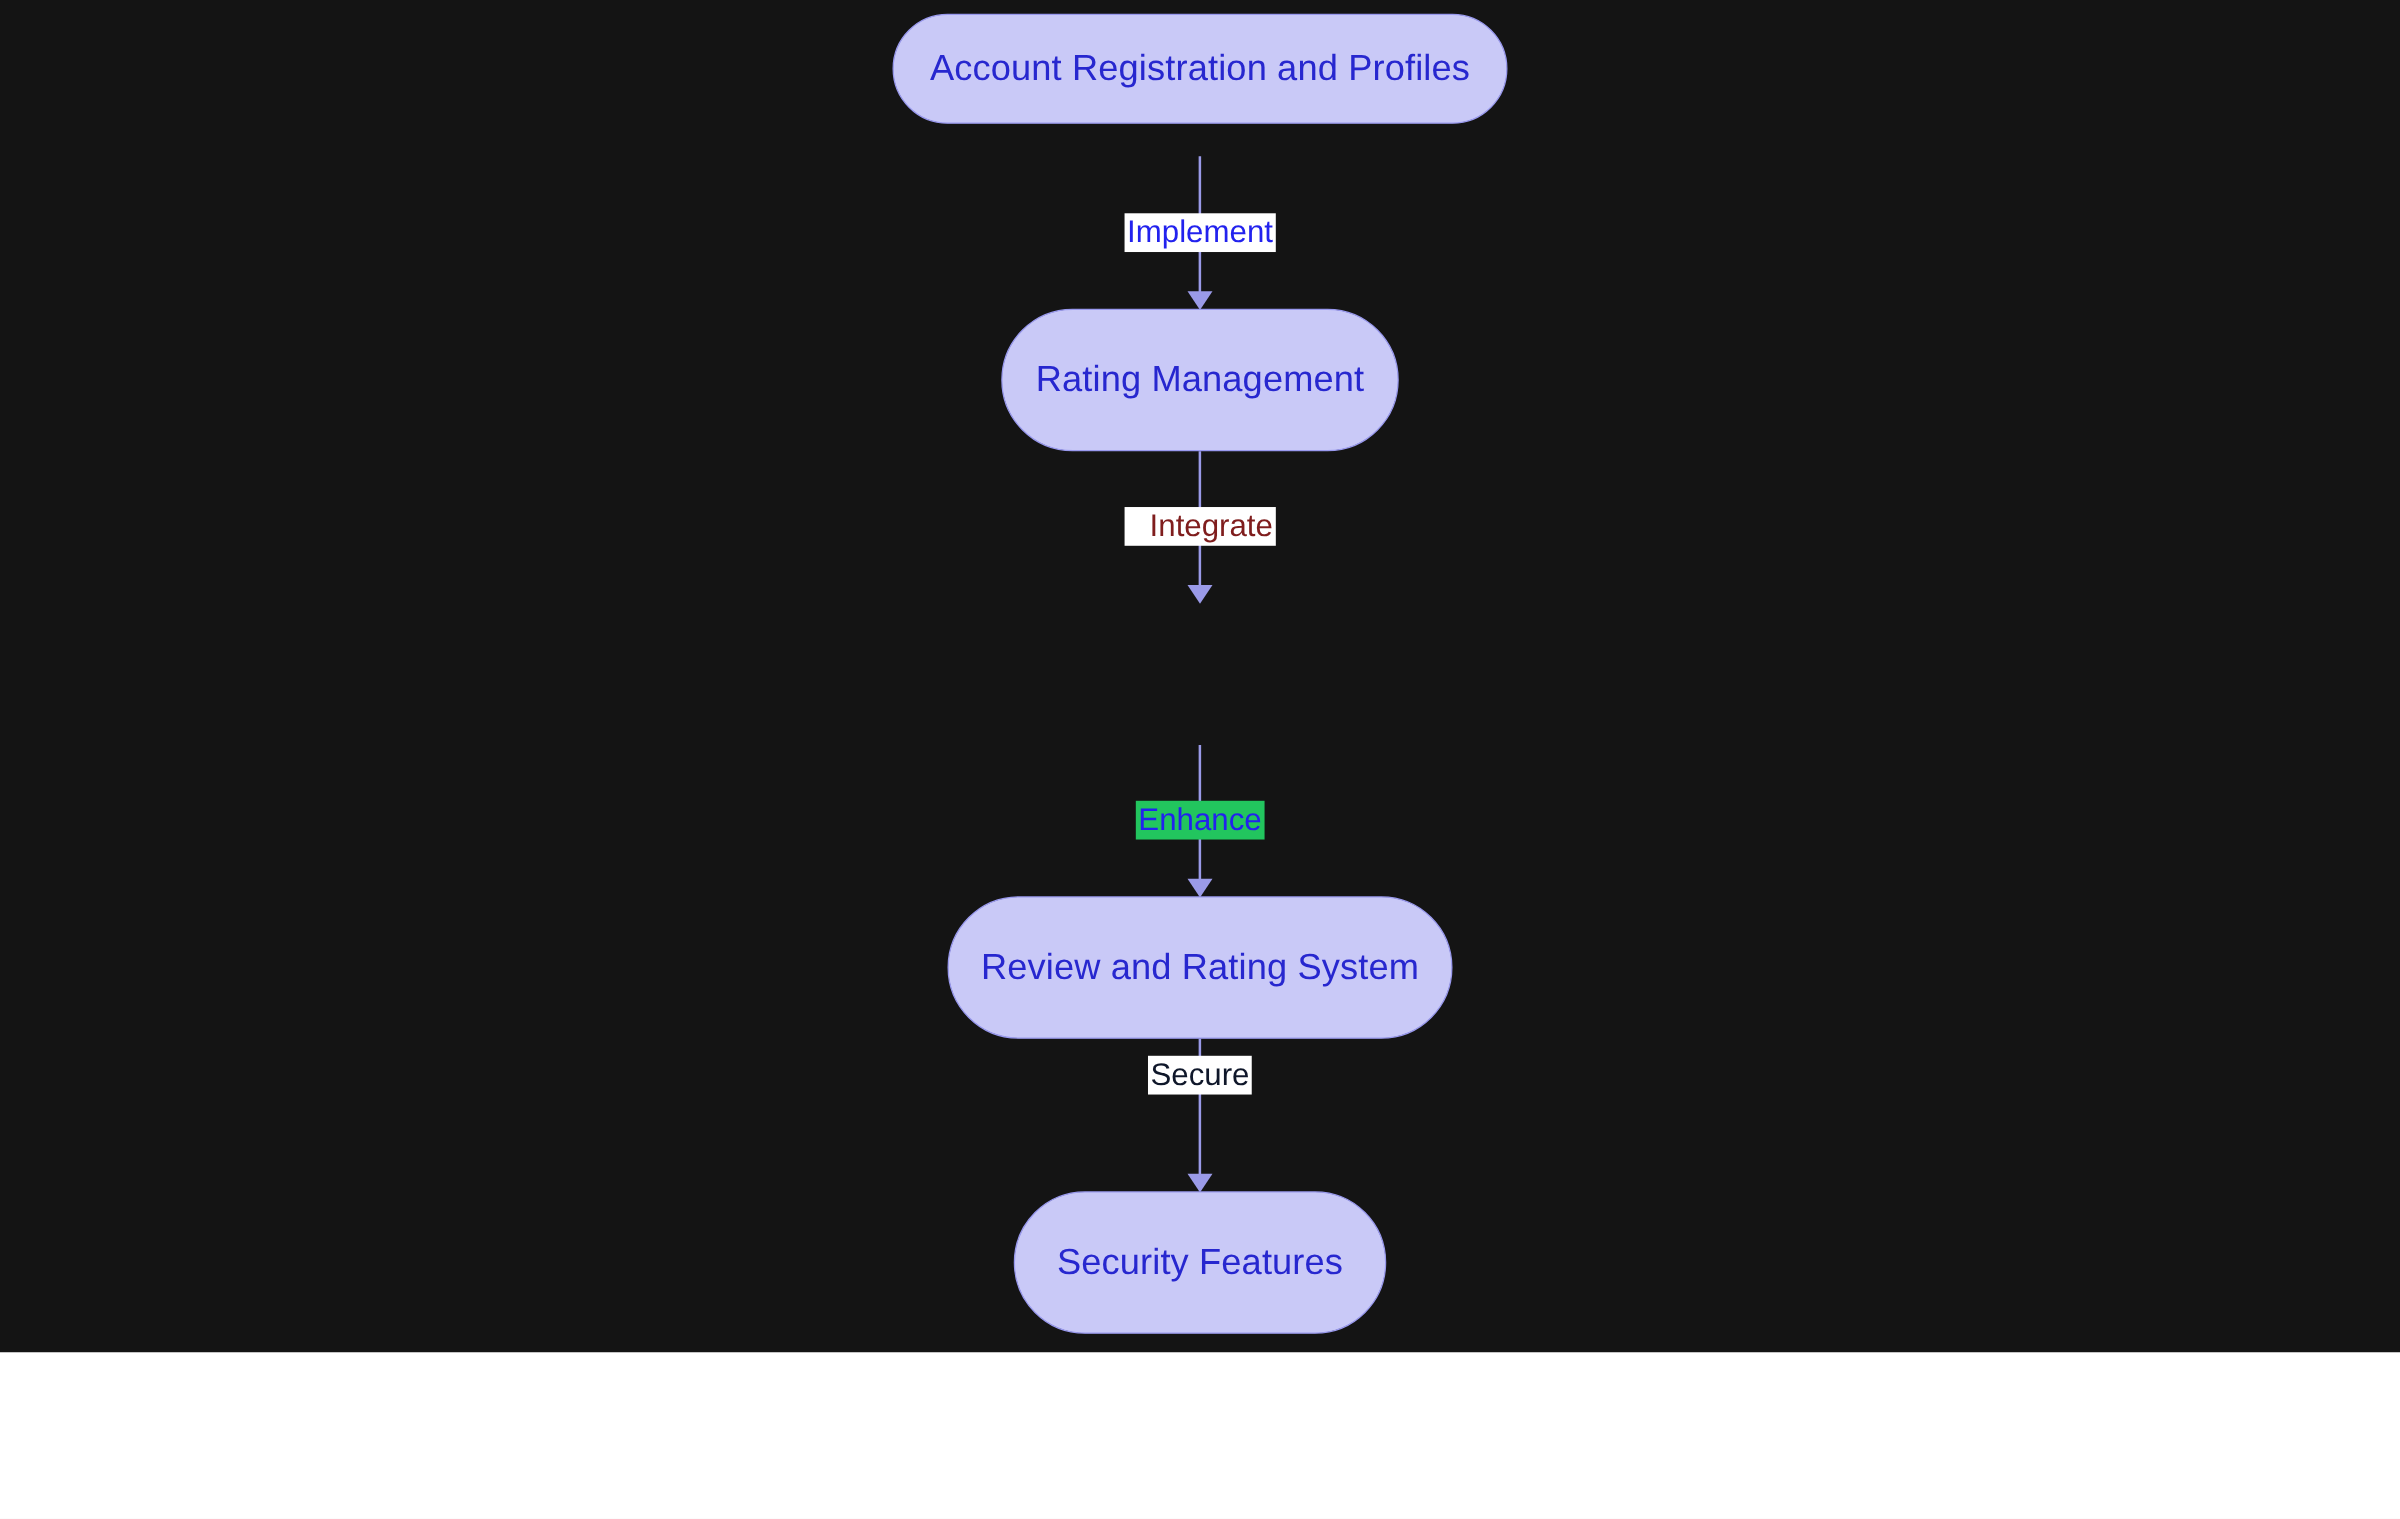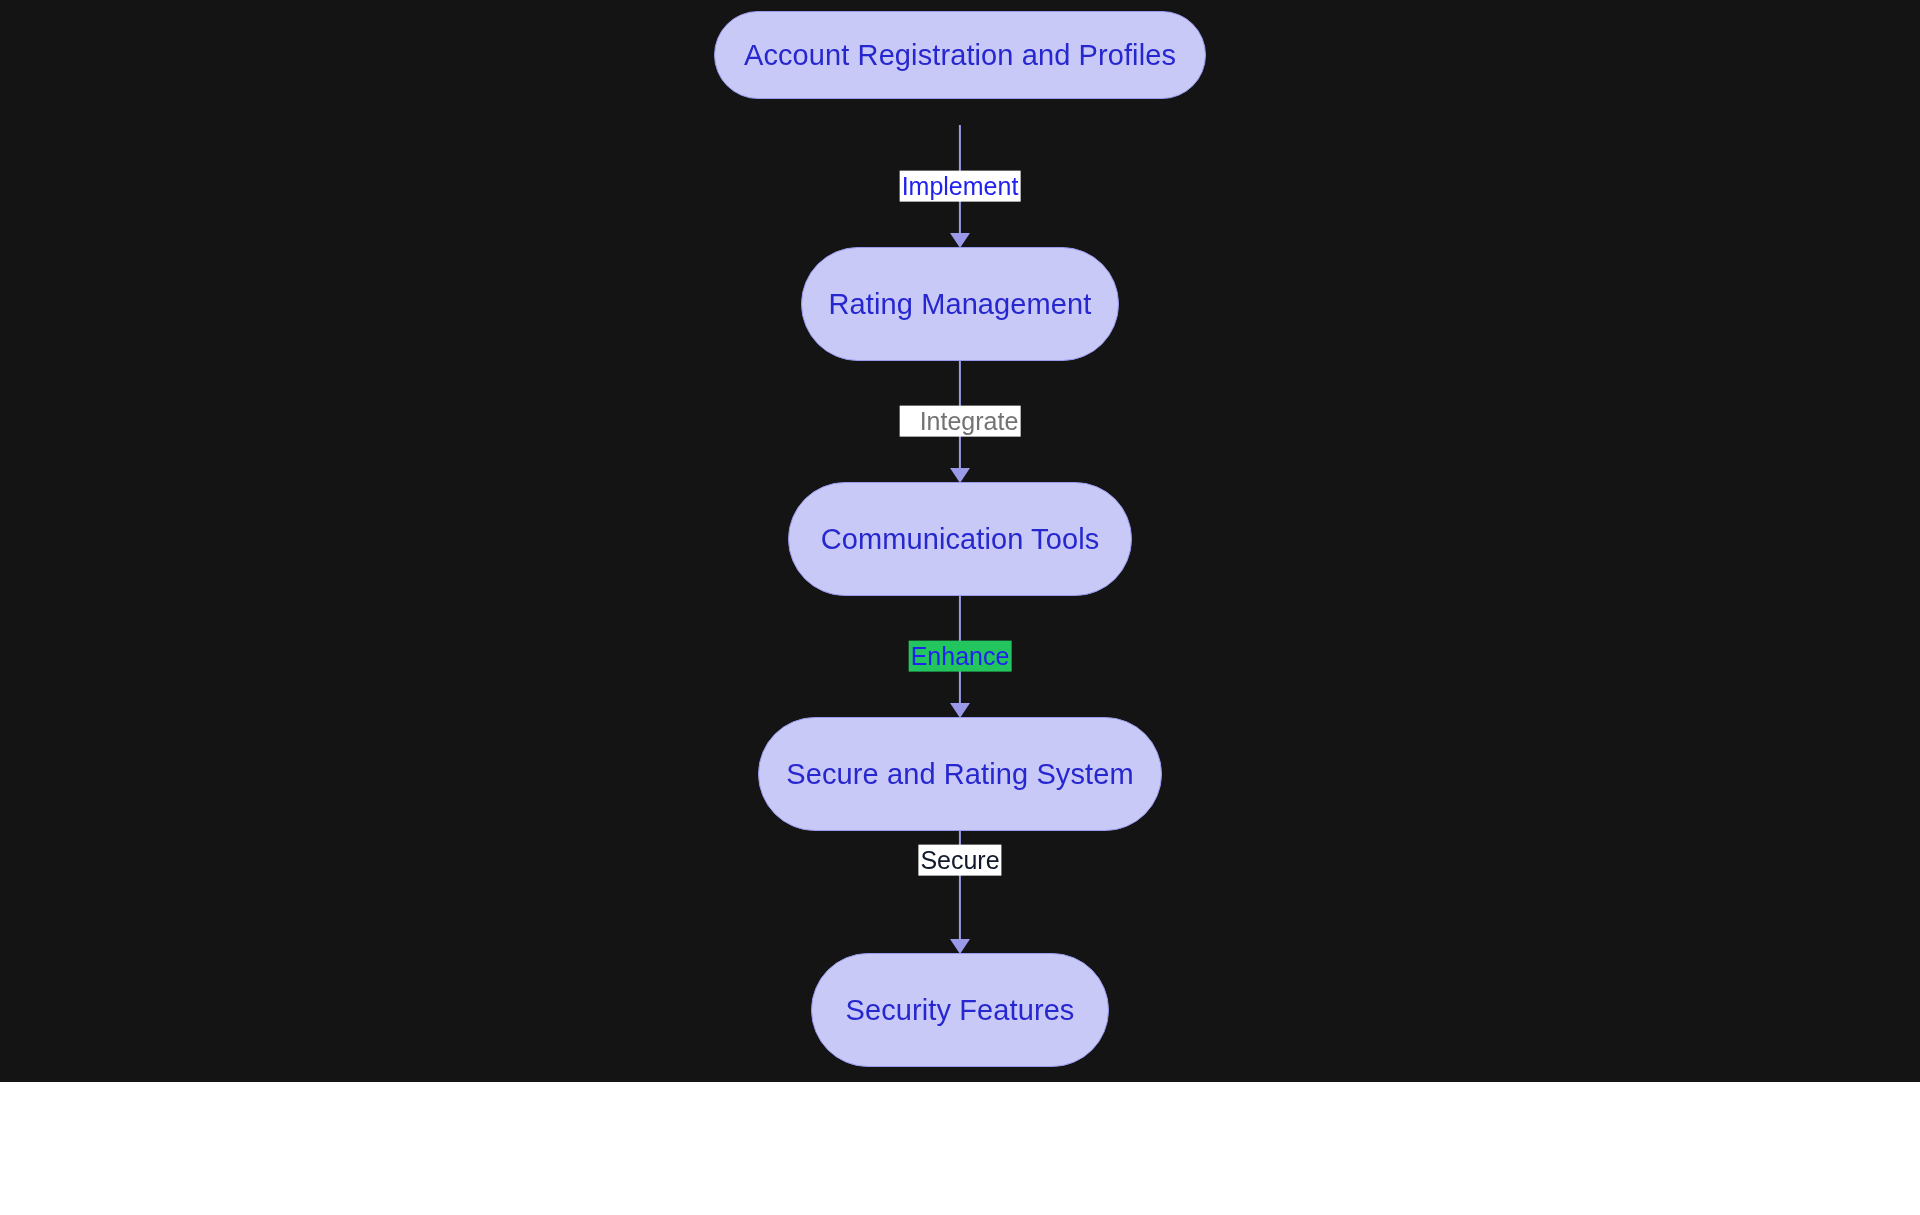--- a/index.html
+++ b/index.html
@@ -88,38 +88,35 @@
 </head>
 <body>
 
 <div id="canvas">
   <div id="flow">
       <div class="edge-line" style="left: 960px; top: 125px; height: 109px; background: rgb(154, 154, 232);"></div>
       <div class="edge-arrow" style="left: 960px; top: 233px; border-top-color: rgb(154, 154, 232);"></div>
       <div class="edge-label" style="left: 960px; top: 186px; background: rgb(255, 255, 255); color: rgb(34, 34, 238);">Implement</div>
       <div class="edge-line" style="left: 960px; top: 361px; height: 108px; background: rgb(154, 154, 232);"></div>
       <div class="edge-arrow" style="left: 960px; top: 468px; border-top-color: rgb(154, 154, 232);"></div>
-      <div class="edge-label" style="left: 960px; top: 421px; background: rgb(255, 255, 255); color: #737373; padding-left: 20px;">Integrate</div>
+      <div class="edge-label" style="left: 960px; top: 421px; background: rgb(255, 255, 255); color: #7f1d1d; padding-left: 20px;">Integrate</div>
       <div class="edge-line" style="left: 960px; top: 596px; height: 108px; background: rgb(154, 154, 232);"></div>
       <div class="edge-arrow" style="left: 960px; top: 703px; border-top-color: rgb(154, 154, 232);"></div>
       <div class="edge-label" style="left: 960px; top: 656px; background: #22c55e; color: rgb(34, 34, 238);">Enhance</div>
       <div class="edge-line" style="left: 960px; top: 831px; height: 109px; background: rgb(154, 154, 232);"></div>
       <div class="edge-arrow" style="left: 960px; top: 939px; border-top-color: rgb(154, 154, 232);"></div>
       <div class="edge-label" style="left: 960px; top: 860px; background: rgb(255, 255, 255); color: #0f172a;">Secure</div>
       <div class="node" style="left: 960px; top: 11px; width: 492px; height: 88px; background: rgb(201, 201, 247); border-color: rgb(153, 153, 238);">
         <span class="node-label" style="color: rgb(39, 39, 207);">Account Registration and Profiles</span>
       </div>
       <div class="node" style="left: 960px; top: 247px; width: 318px; height: 114px; background: rgb(201, 201, 247); border-color: rgb(153, 153, 238);">
         <span class="node-label" style="color: rgb(39, 39, 207);">Rating Management</span>
       </div>
-      <div class="node" style="left: 960px; top: 482px; width: 344px; height: 114px; background: rgb(201, 201, 247); border-color: rgb(153, 153, 238);">
-        <span class="node-label" style="color: rgb(39, 39, 207);">Communication Tools</span>
-      </div>
       <div class="node" style="left: 960px; top: 717px; width: 404px; height: 114px; background: rgb(201, 201, 247); border-color: rgb(153, 153, 238);">
-        <span class="node-label" style="color: rgb(39, 39, 207);">Secure and Rating System</span>
+        <span class="node-label" style="color: rgb(39, 39, 207);">Review and Rating System</span>
       </div>
       <div class="node" style="left: 960px; top: 953px; width: 298px; height: 114px; background: rgb(201, 201, 247); border-color: rgb(153, 153, 238);">
         <span class="node-label" style="color: rgb(39, 39, 207);">Security Features</span>
       </div>
     </div>
 </div>
 
 <div id="footer">
   
 </div>

